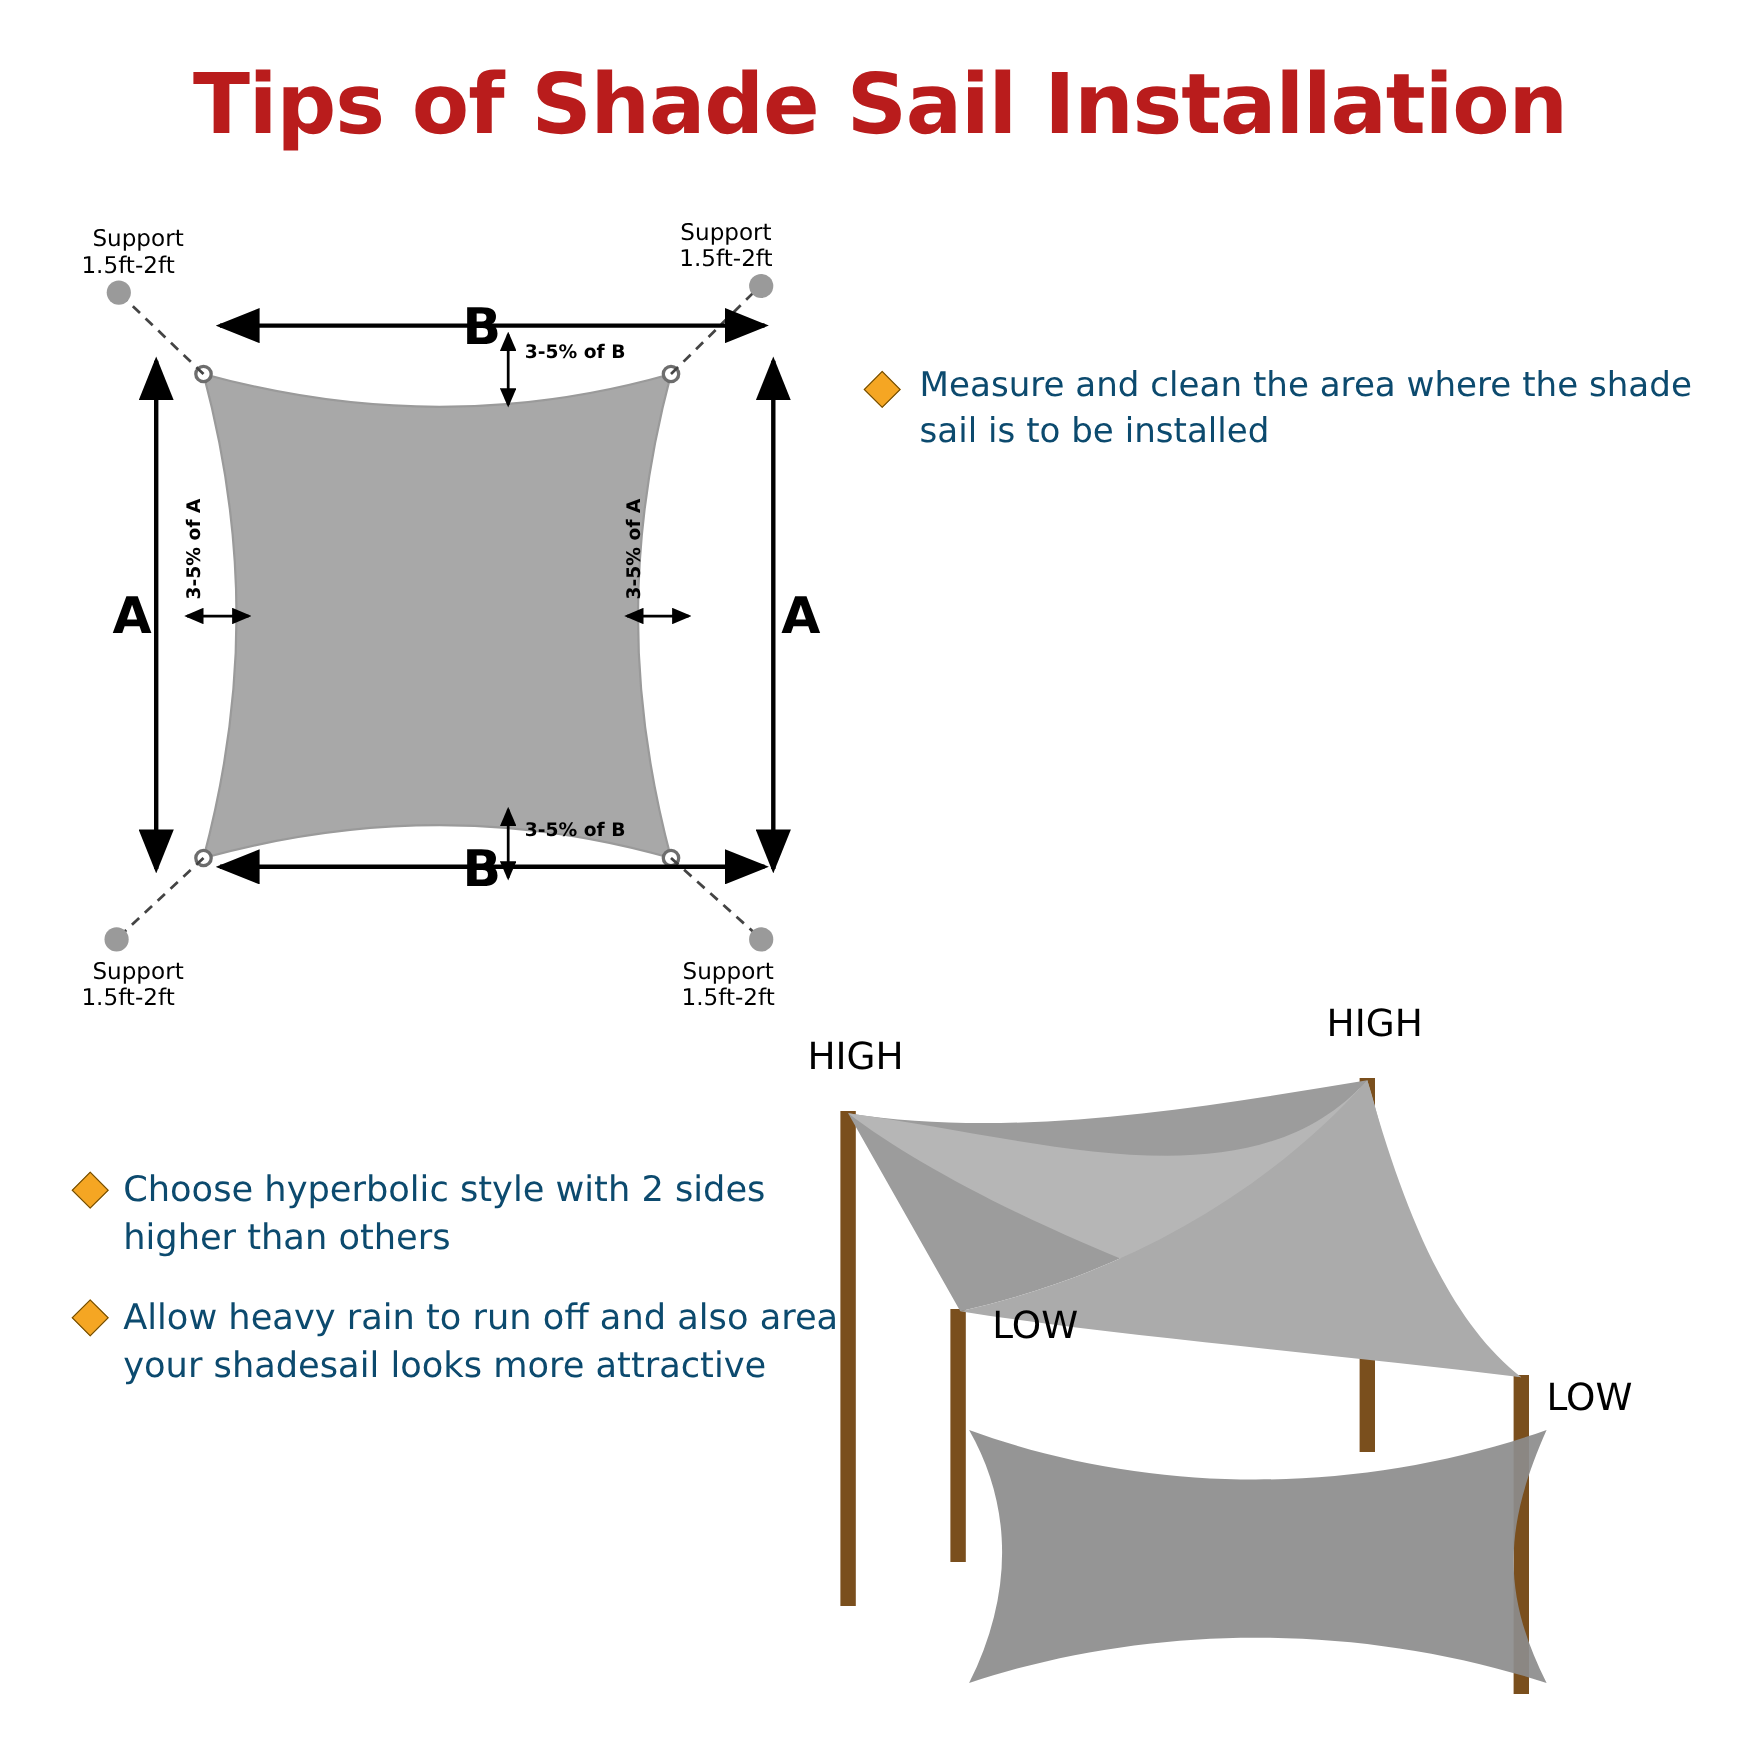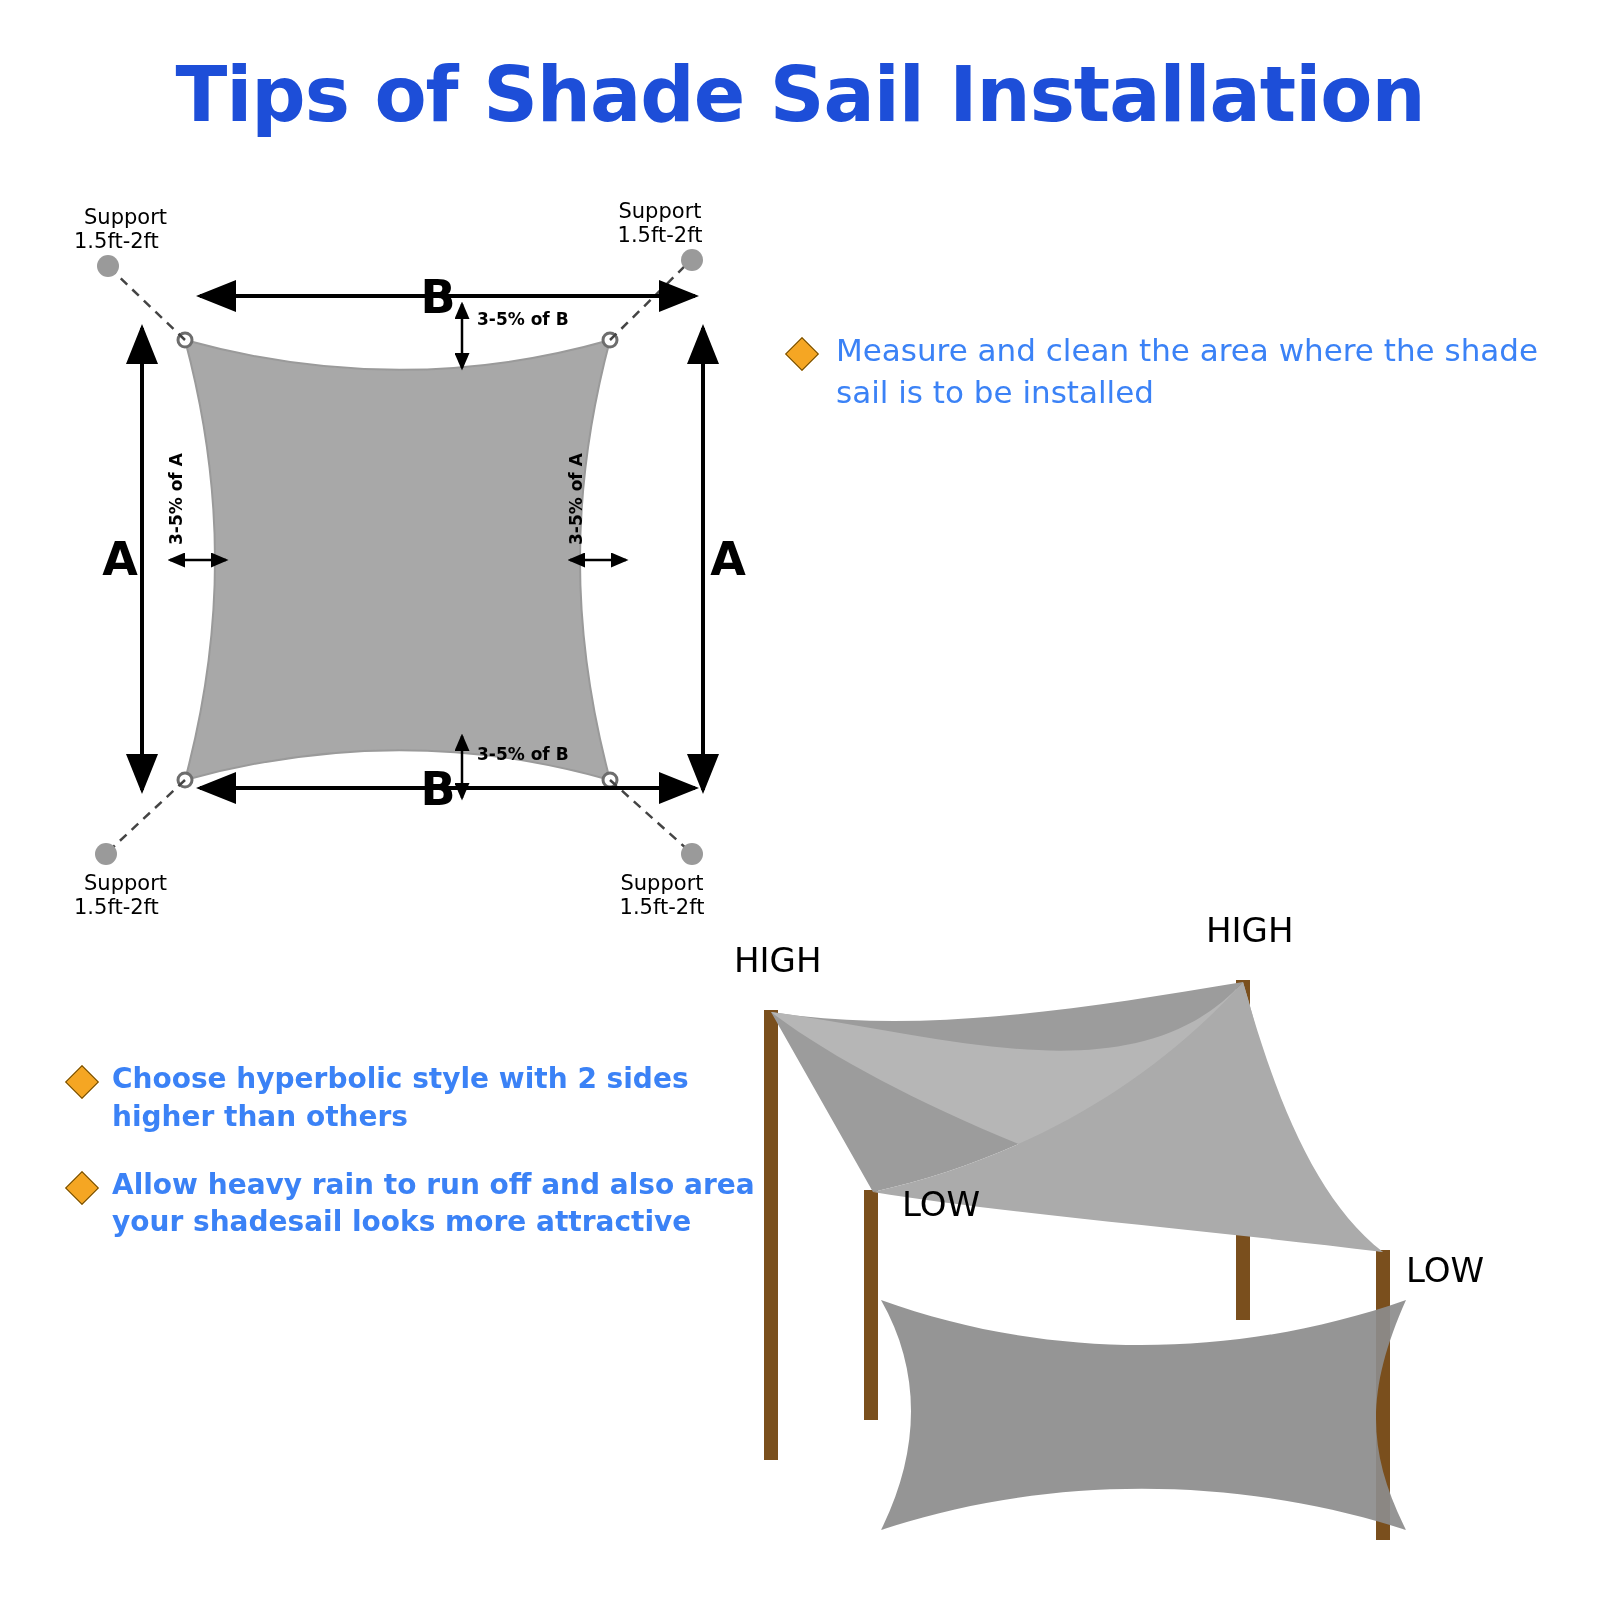--- a/index.html
+++ b/index.html
@@ -19,21 +19,21 @@
   #page-title {
     position: absolute;
     top: 50px;
     left: 0;
     width: 1600px;
     text-align: center;
     font-family: "DejaVu Sans", sans-serif;
     font-weight: bold;
     font-size: 76px;
     letter-spacing: -1px;
-    color: #1d4ed8;
+    color: #b91c1c;
     white-space: nowrap;
   }
 
   
   #top-diagram {
     position: absolute;
     left: 40px;
     top: 200px;
     width: 760px;
     height: 720px;
@@ -65,25 +65,25 @@
     border: 1.5px solid #6b4a05;
     transform: rotate(45deg);
     flex: 0 0 auto;
     margin-top: 12px;
     margin-right: 22px;
   }
   .bullet-text {
     font-family: "DejaVu Sans", sans-serif;
     font-size: 31px;
     line-height: 1.35;
-    color: #3b82f6;
+    color: #0c4a6e;
   }
   #bottom-bullets .bullet-text {
-    font-size: 28px;
-    font-weight: bold;
+    font-size: 32px;
+    font-weight: normal;
   }
   #bottom-bullets .bullet-diamond {
     margin-top: 10px;
     margin-right: 18px;
   }
 
   
   #bottom-diagram {
     position: absolute;
     left: 716px;

